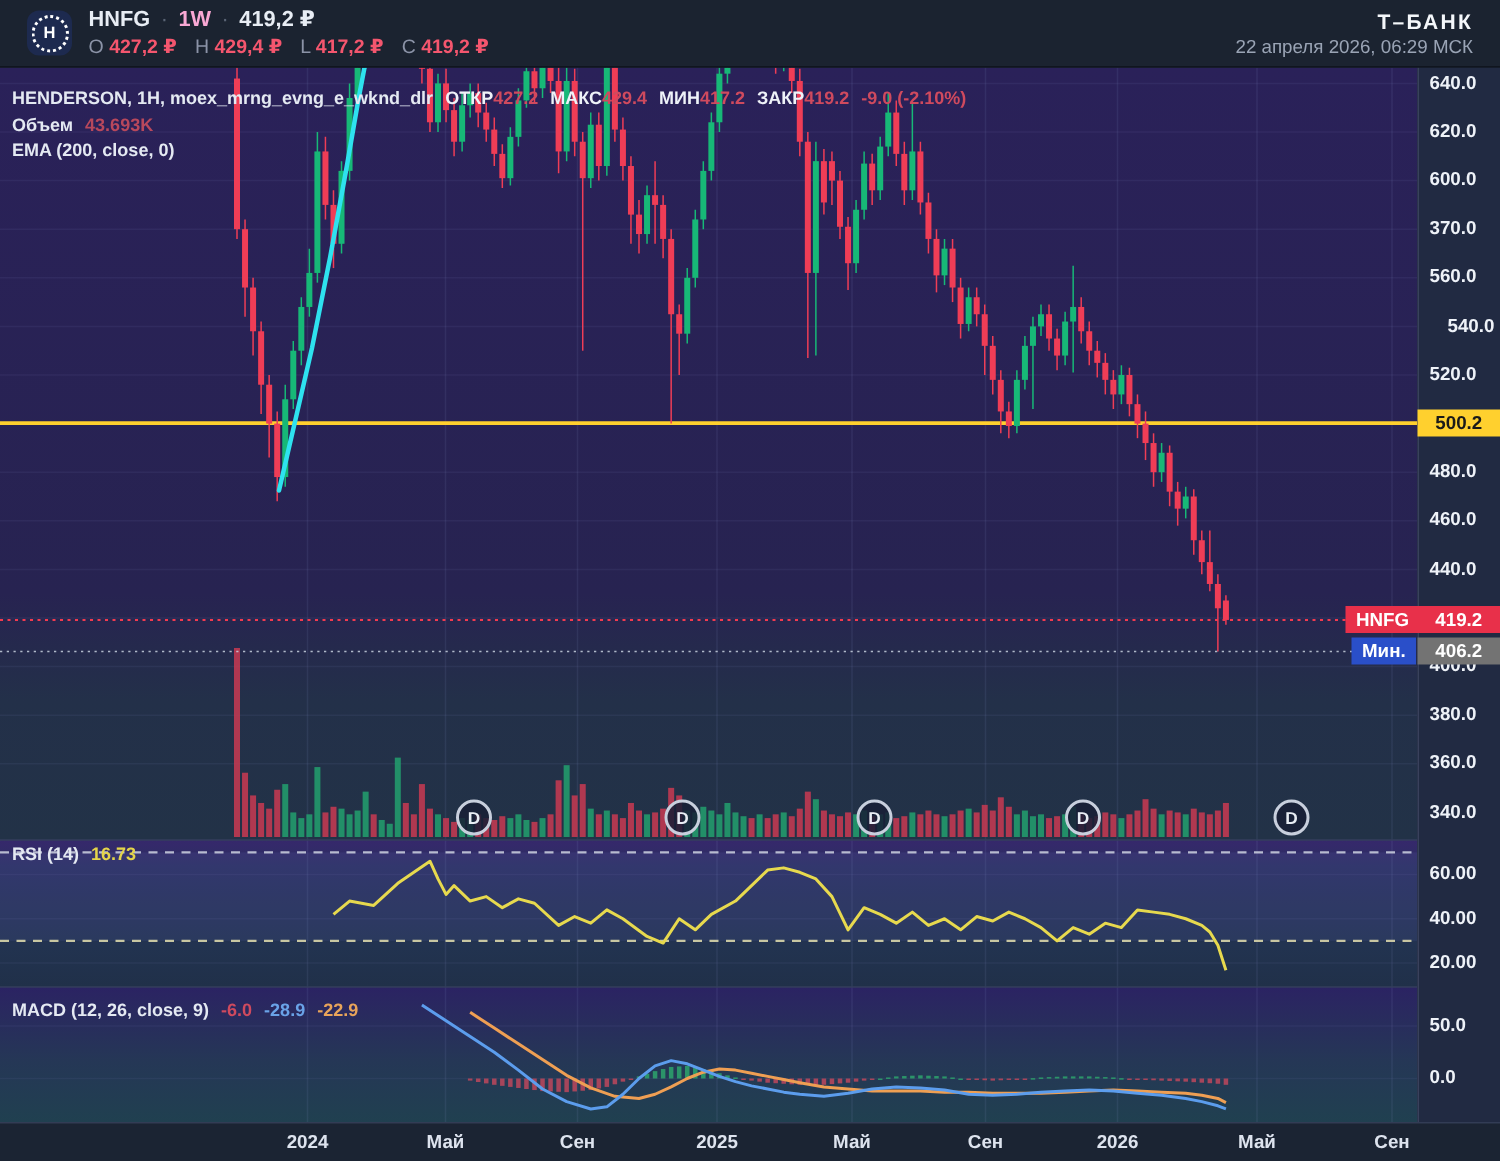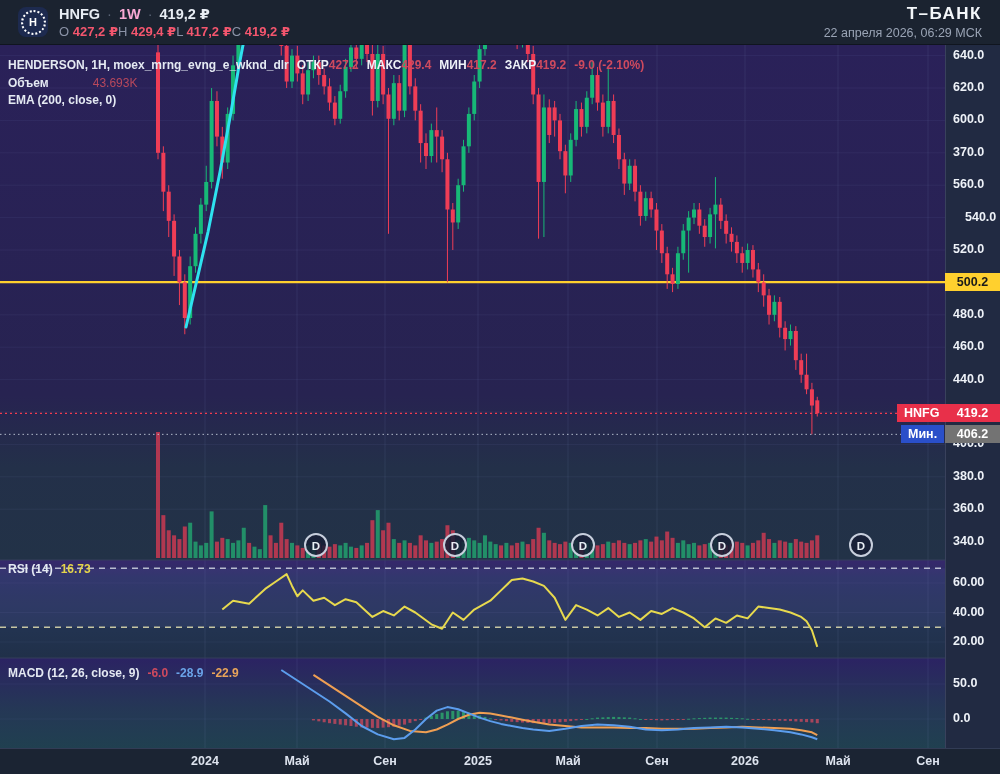--- a/index.html
+++ b/index.html
@@ -12,39 +12,39 @@
   .topbar{position:absolute;left:0;top:0;width:1000px;height:45px;background:#1b2330;
     display:flex;justify-content:space-between;align-items:center;padding:0 18px;box-sizing:border-box;
     border-bottom:1px solid #10151f;z-index:30;}
   .tb-left{display:flex;align-items:center;gap:11px;}
   .logo{width:30px;height:30px;border-radius:8px;background:#1d2a4f;display:flex;align-items:center;justify-content:center;}
   .logo-em{width:21px;height:21px;border-radius:50%;border:2px dotted #ffffff;display:flex;align-items:center;justify-content:center;
     font-size:11px;font-weight:bold;color:#fff;}
   .tline1{font-size:14.5px;font-weight:bold;color:#e8edf4;display:flex;gap:7px;align-items:center;}
   .tline1 .dot{color:#5a6475;font-weight:normal;}
   .tline1 .intv{color:#f9a8d4;font-weight:bold;}
-  .tline2{font-size:13px;margin-top:2px;display:flex;gap:0;align-items:center;}
+  .tline2{font-size:13px;margin-top:2px;display:flex;gap:12px;align-items:center;}
   .tline2 .k{color:#8b93a7;}
   .tline2 .v{color:#f4566e;font-weight:bold;}
   .tb-right{text-align:right;}
-  .brand{font-size:17px;font-weight:bold;letter-spacing:1.5px;color:#f4f7fa;}
+  .brand{font-size:14px;font-weight:bold;letter-spacing:1.5px;color:#f4f7fa;}
   .dt{font-size:12.5px;color:#9aa4b5;margin-top:2px;}
   
   .plot{position:absolute;left:0;top:45px;width:945px;height:703px;}
   .plot svg{display:block;}
   .y-axis{position:absolute;left:945px;top:45px;width:55px;height:703px;background:#212a42;border-left:1px solid #39415c;z-index:10;}
   .ytick{position:absolute;left:0;width:55px;padding-left:7px;box-sizing:border-box;font-size:12.5px;font-weight:bold;color:#eef2f8;}
   .t-axis{position:absolute;left:0;top:748px;width:1000px;height:26px;background:#1b2433;border-top:1px solid #323c55;z-index:10;}
   .xtick{position:absolute;top:5px;transform:translateX(-50%);font-size:12.5px;font-weight:bold;color:#dde3ee;}
   
   .ov{position:absolute;z-index:6;font-size:12px;display:flex;gap:8px;align-items:baseline;white-space:nowrap;}
   .ov .t{color:#e4e9f2;font-weight:bold;}
   .ov .lab{color:#eef2f8;font-weight:bold;}
   .ov .red{color:#cf4a5e;font-weight:bold;}
-  .ov .dimred{color:#b8485c;font-weight:normal;margin-left:36px;}
+  .ov .dimred{color:#b8485c;font-weight:bold;}
   .ov .yel{color:#e4d44a;font-weight:bold;}
   .ov .blu{color:#6aa3e8;font-weight:bold;}
   .ov .org{color:#e8a45a;font-weight:bold;}
   
   .badge{position:absolute;left:945px;width:55px;height:18px;line-height:18px;text-align:center;
     font-size:12.5px;font-weight:bold;z-index:12;}
   .badge.yellow{background:#ffd02e;color:#1a1a1a;}
   .badge.red{background:#e8304a;color:#fff;}
   .badge.blue{background:#737373;color:#fff;}
   .tag{position:absolute;height:18px;line-height:18px;padding:0 7px;font-size:12.5px;font-weight:bold;z-index:12;color:#fff;}

